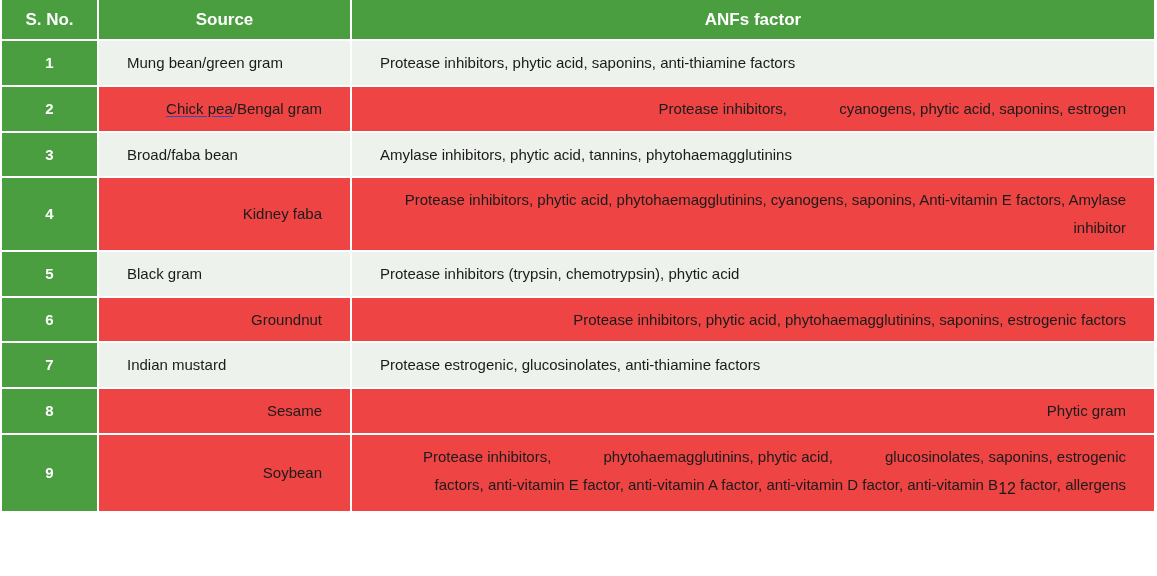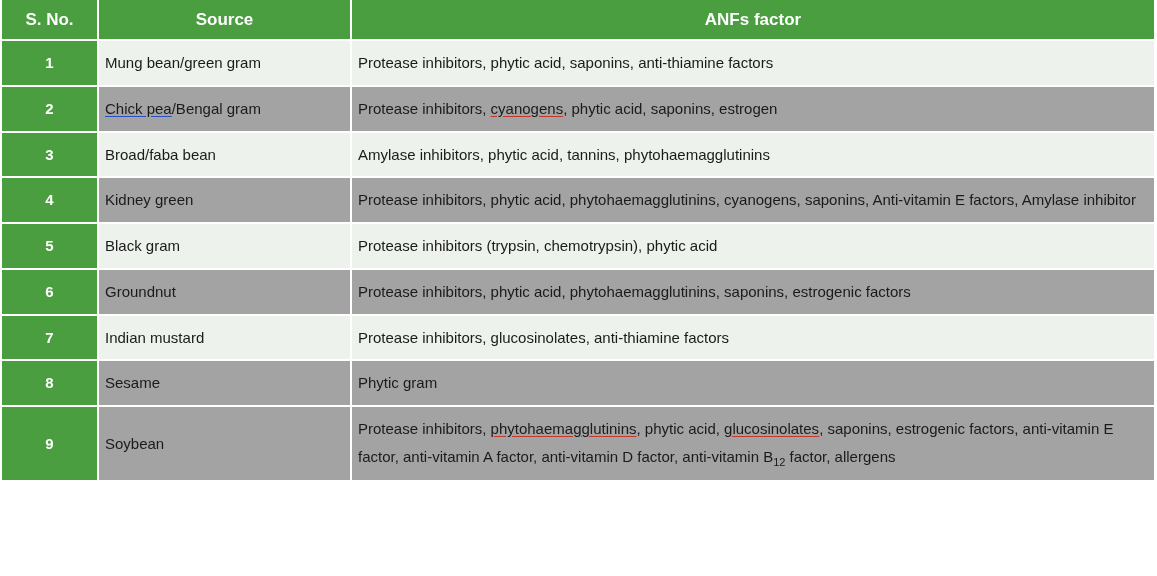--- a/index.html
+++ b/index.html
@@ -38,21 +38,21 @@
     border-right: 2px solid #ffffff;
     border-bottom: 2px solid #ffffff;
     box-sizing: border-box;
     white-space: nowrap;
   }
   thead th:last-child { border-right: none; }
 
   tbody td {
     font-size: 15px;
     color: #1b1b1b;
-    padding: 8px 6px;
+    padding: 8px 28px;
     vertical-align: middle;
     box-sizing: border-box;
     line-height: 1.85;
   }
   tbody td.sno {
     background: #4a9e3f;
     color: #ffffff;
     font-weight: bold;
     text-align: center;
     font-size: 15px;
@@ -61,35 +61,35 @@
     padding: 8px 4px;
   }
   tbody td.source,
   tbody td.anf {
     border-right: 2px solid #ffffff;
     border-bottom: 2px solid #ffffff;
   }
   tbody td.anf { border-right: none; }
 
   tbody tr.odd td.source, tbody tr.odd td.anf { background: #edf2ec; }
-  tbody tr.even td.source, tbody tr.even td.anf { background: #a3a3a3; }
+  tbody tr.even td.source, tbody tr.even td.anf { background: #ef4444; text-align: right; }
 
   
   .sp {
-    text-decoration: underline;
     text-decoration-color: #c0392b;
     text-decoration-style: solid;
     text-underline-offset: 2px;
+    margin-left: 48px;
   }
   .sp-blue {
     text-decoration: underline;
     text-decoration-color: #2b4fc0;
     text-underline-offset: 2px;
   }
-  sub { font-size: 11px; }
+  sub { font-size: 16px; }
 </style>
 </head>
 <body>
 
 <div class="table-wrap">
   <table class="anf">
     <colgroup>
       <col class="c-sno">
       <col class="c-source">
       <col class="c-anf">
@@ -112,37 +112,37 @@
         <td class="source"><span class="sp-blue">Chick pea</span>/Bengal gram</td>
         <td class="anf">Protease inhibitors, <span class="sp">cyanogens</span>, phytic acid, saponins, estrogen</td>
       </tr>
       <tr class="odd">
         <td class="sno">3</td>
         <td class="source">Broad/faba bean</td>
         <td class="anf">Amylase inhibitors, phytic acid, tannins, phytohaemagglutinins</td>
       </tr>
       <tr class="even">
         <td class="sno">4</td>
-        <td class="source">Kidney green</td>
+        <td class="source">Kidney faba</td>
         <td class="anf">Protease inhibitors, phytic acid, phytohaemagglutinins, cyanogens, saponins, Anti-vitamin E factors, Amylase inhibitor</td>
       </tr>
       <tr class="odd">
         <td class="sno">5</td>
         <td class="source">Black gram</td>
         <td class="anf">Protease inhibitors (trypsin, chemotrypsin), phytic acid</td>
       </tr>
       <tr class="even">
         <td class="sno">6</td>
         <td class="source">Groundnut</td>
         <td class="anf">Protease inhibitors, phytic acid, phytohaemagglutinins, saponins, estrogenic factors</td>
       </tr>
       <tr class="odd">
         <td class="sno">7</td>
         <td class="source">Indian mustard</td>
-        <td class="anf">Protease inhibitors, glucosinolates, anti-thiamine factors</td>
+        <td class="anf">Protease estrogenic, glucosinolates, anti-thiamine factors</td>
       </tr>
       <tr class="even">
         <td class="sno">8</td>
         <td class="source">Sesame</td>
         <td class="anf">Phytic gram</td>
       </tr>
       <tr class="even">
         <td class="sno">9</td>
         <td class="source">Soybean</td>
         <td class="anf">Protease inhibitors, <span class="sp">phytohaemagglutinins</span>, phytic acid, <span class="sp">glucosinolates</span>, saponins, estrogenic factors, anti-vitamin E factor, anti-vitamin A factor, anti-vitamin D factor, anti-vitamin B<sub>12</sub> factor, allergens</td>

